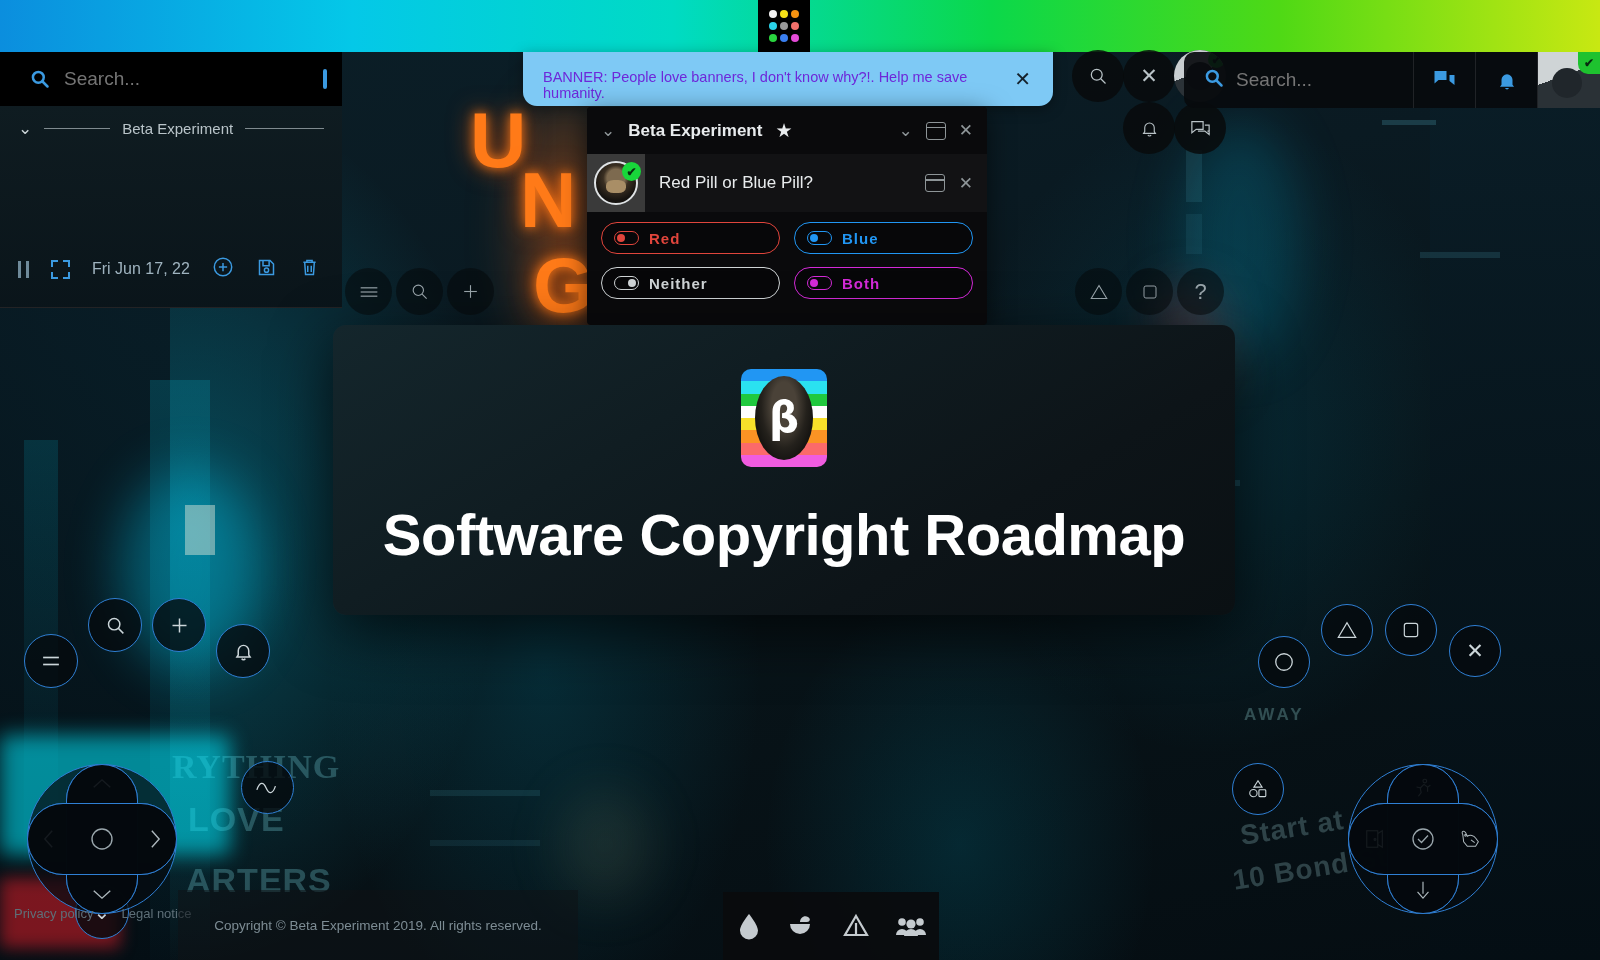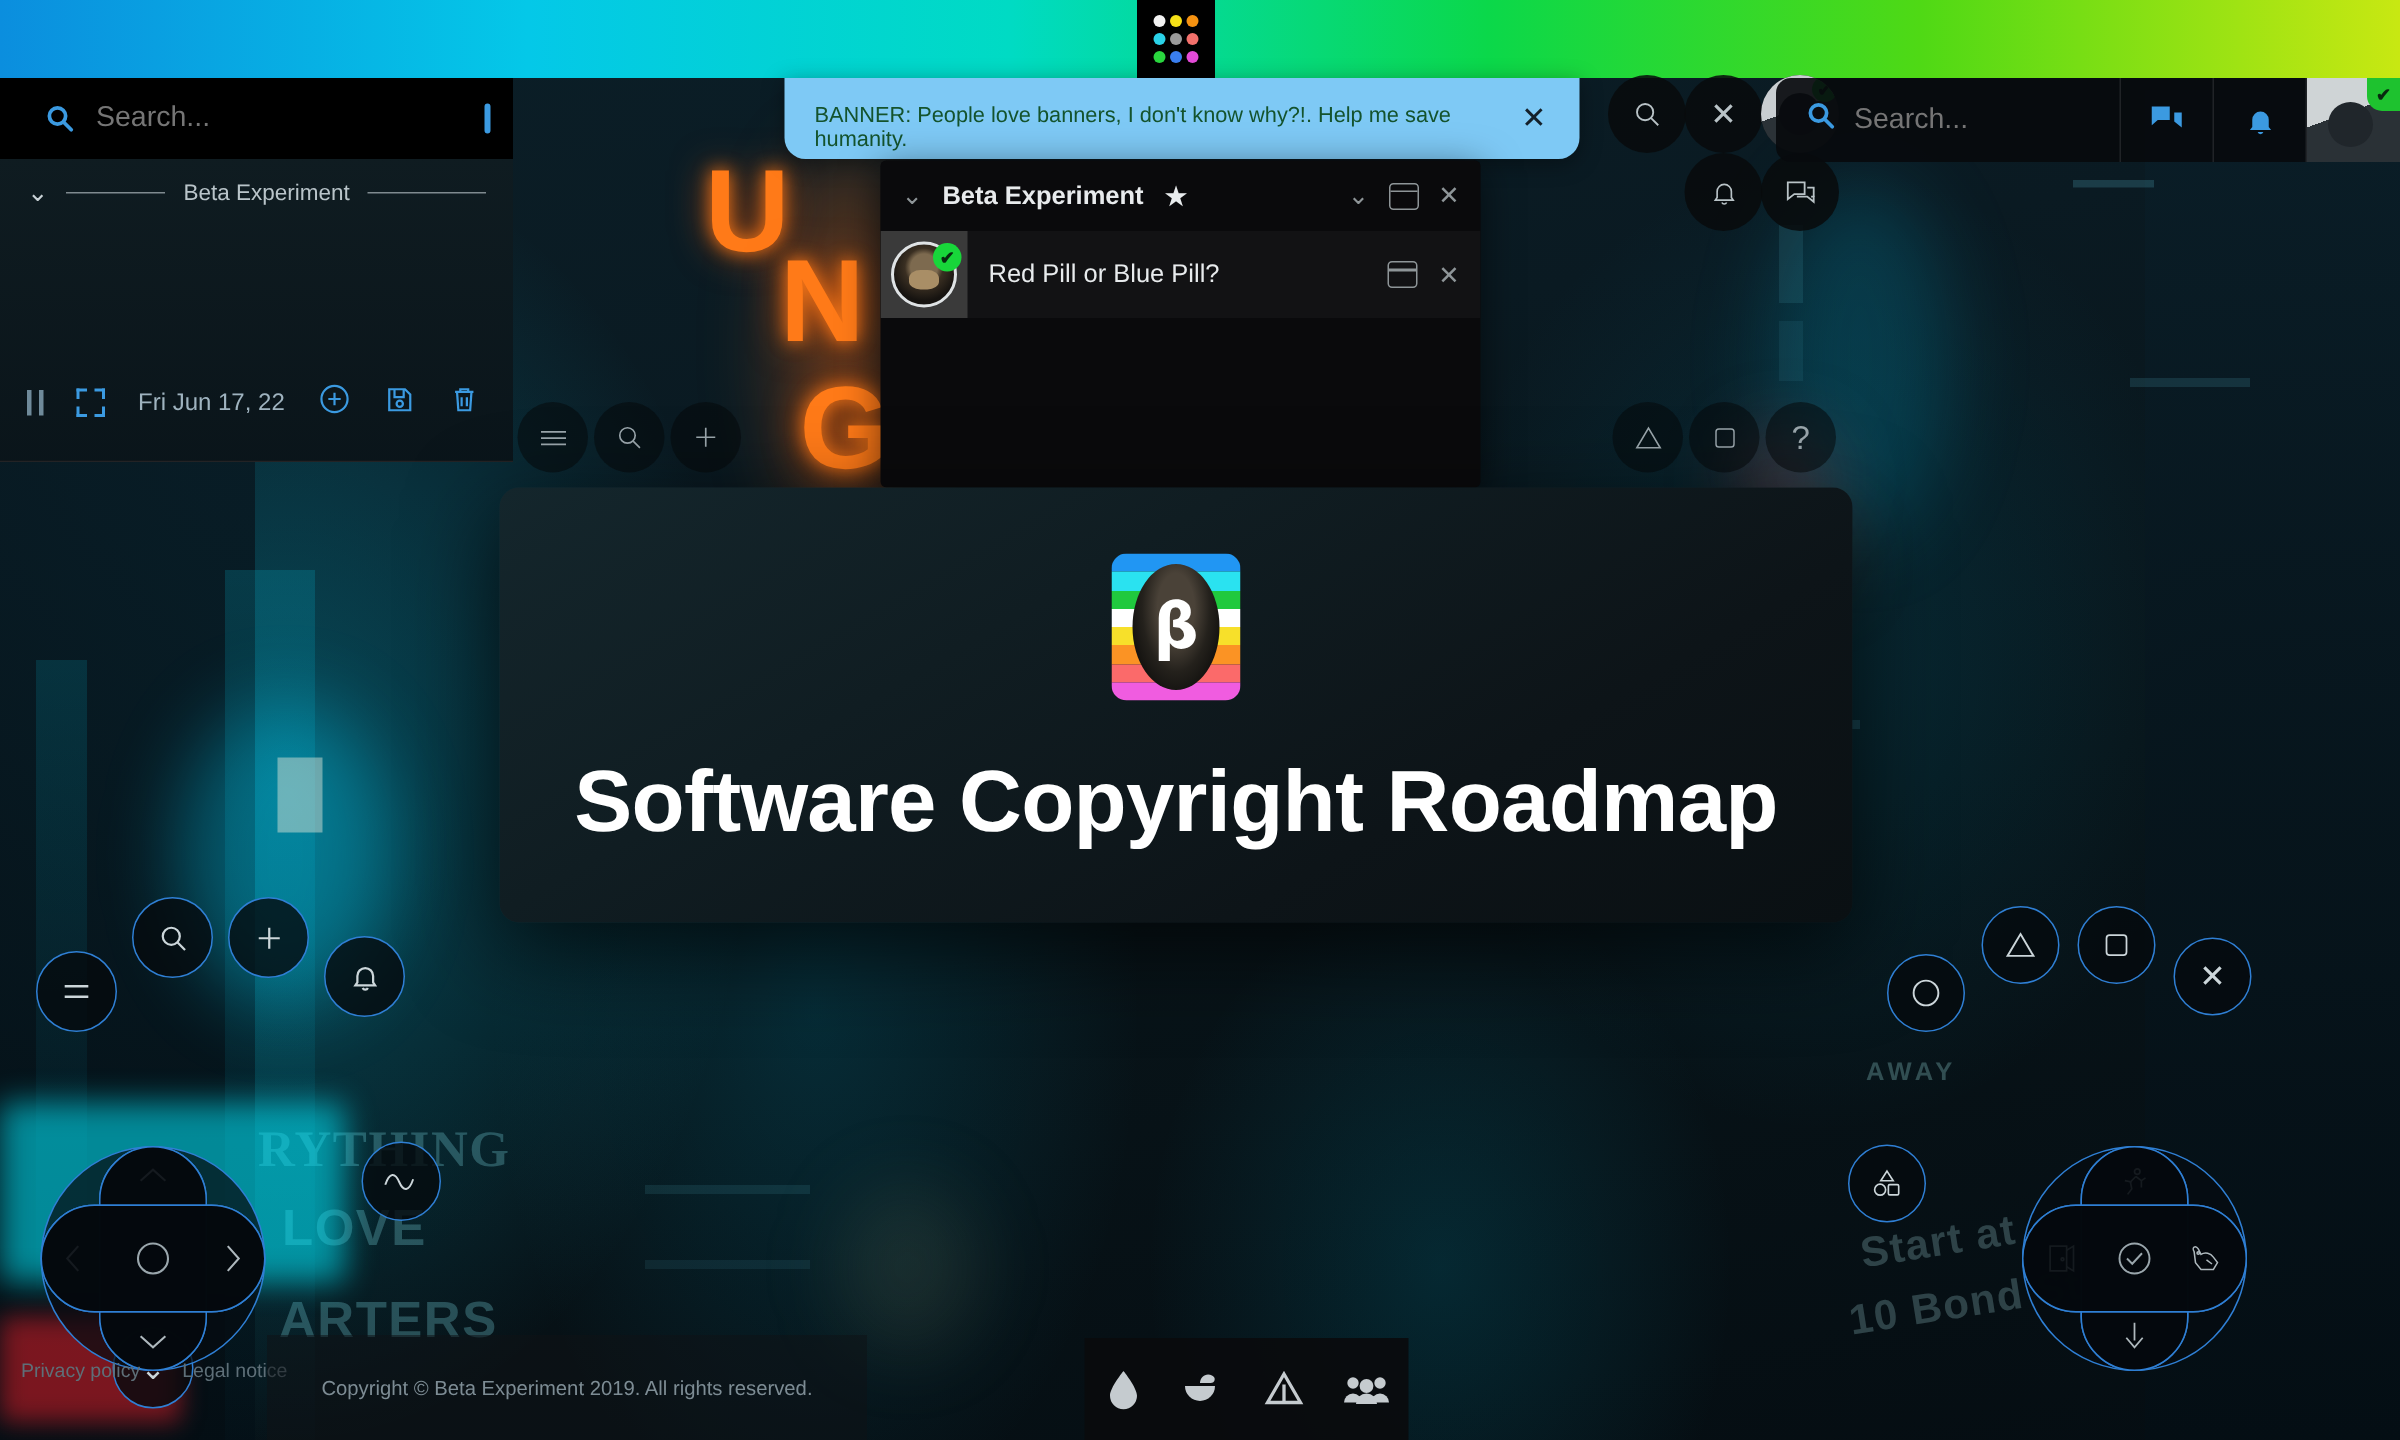--- a/index.html
+++ b/index.html
@@ -59,21 +59,21 @@
   .lp-expand b:nth-child(1){left:0;top:0;border-right:0;border-bottom:0;}
   .lp-expand b:nth-child(2){right:0;top:0;border-left:0;border-bottom:0;}
   .lp-expand b:nth-child(3){left:0;bottom:0;border-right:0;border-top:0;}
   .lp-expand b:nth-child(4){right:0;bottom:0;border-left:0;border-top:0;}
   .lp-date { color:#9fb3bf; font-size:16px; }
 
   
   .banner { position:absolute; left:523px; top:52px; width:530px; height:54px;
     background:#7ec9f5; border-radius:0 0 14px 14px; display:flex; align-items:center;
     padding:0 18px 0 20px; gap:10px; box-shadow:0 3px 14px rgba(0,0,0,.35); }
-  .banner-txt { flex:1; color:#14532d; font-size:14.5px;margin-top:12px; }
+  .banner-txt { flex:1; color:#6d28d9; font-size:14.5px;margin-top:12px; }
   .banner-txt b { font-weight:400; }
   .banner-x { color:#14202a; font-size:20px; cursor:pointer; line-height:1; padding:2px 4px; }
 
   
   .be-win { position:absolute; left:587px; top:107px; width:400px; height:218px;
     background:#0a0a0c; border-radius:4px; overflow:hidden; box-shadow:0 6px 26px rgba(0,0,0,.55); }
   .be-head { height:47px; display:flex; align-items:center; gap:13px; padding:0 14px; background:#0a0a0c; }
   .be-chev, .be-ico { color:#8e9598; font-size:17px; cursor:pointer; line-height:1; }
   .be-title { color:#e8ebed; font-size:17px; font-weight:700; }
   .be-star { color:#e9ecee; font-size:19px; cursor:pointer; }
@@ -298,20 +298,46 @@
     <div class="rp-head">
       <span class="rp-avatar-wrap">
         <span class="rp-avatar"></span>
         <span class="badge-check" style="right:4px;top:8px;">✔</span>
       </span>
       <span class="rp-title">Red Pill or Blue Pill?</span>
       <span class="be-panel-ico"></span>
       <span class="be-ico">✕</span>
     </div>
 
+    <div class="pill-grid" id="pill-grid">
+        <div class="pill" style="border-color: rgb(224, 69, 60); color: rgb(224, 69, 60);">
+          <span class="toggle on">
+            <i></i>
+          </span>
+          <span>Red</span>
+        </div>
+        <div class="pill" style="border-color: rgb(33, 150, 243); color: rgb(33, 150, 243);">
+          <span class="toggle on">
+            <i></i>
+          </span>
+          <span>Blue</span>
+        </div>
+        <div class="pill" style="border-color: rgb(207, 212, 214); color: rgb(207, 212, 214);">
+          <span class="toggle off">
+            <i></i>
+          </span>
+          <span>Neither</span>
+        </div>
+        <div class="pill" style="border-color: rgb(212, 42, 216); color: rgb(212, 42, 216);">
+          <span class="toggle on">
+            <i></i>
+          </span>
+          <span>Both</span>
+        </div>
+      </div>
   </div>
 
   <div class="fab ghost" style="left:345px;top:268px;width:47px;height:47px;">
     <svg width="20" height="14" viewBox="0 0 24 16" stroke="currentColor" stroke-width="1.4">
         <line x1="2" y1="3" x2="22" y2="3"></line>
         <line x1="2" y1="8" x2="22" y2="8"></line>
         <line x1="2" y1="13" x2="22" y2="13"></line>
       </svg>
   </div>
   <div class="fab ghost" style="left:396px;top:268px;width:47px;height:47px;">

